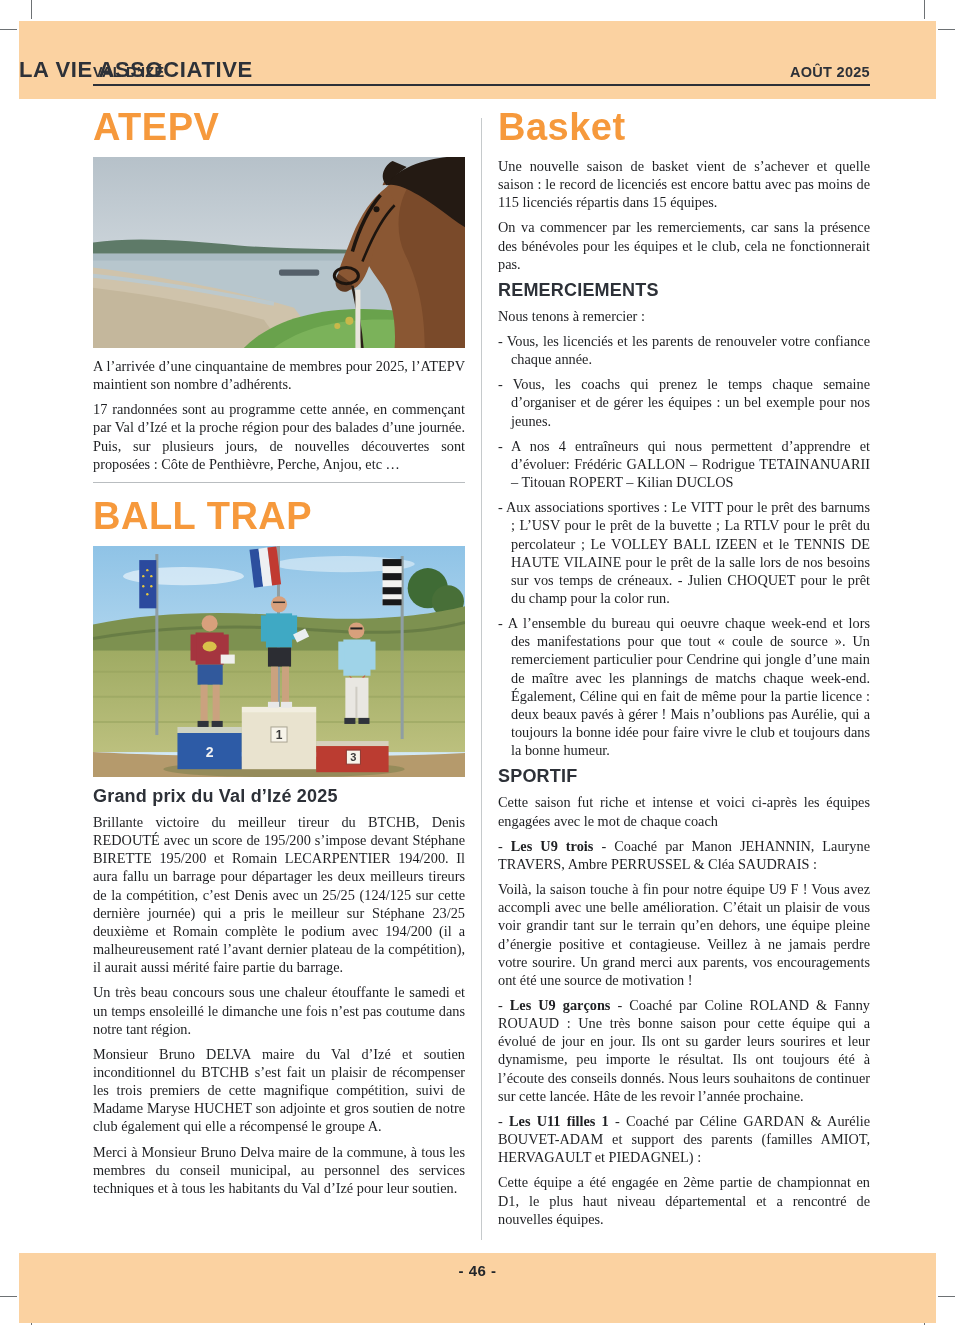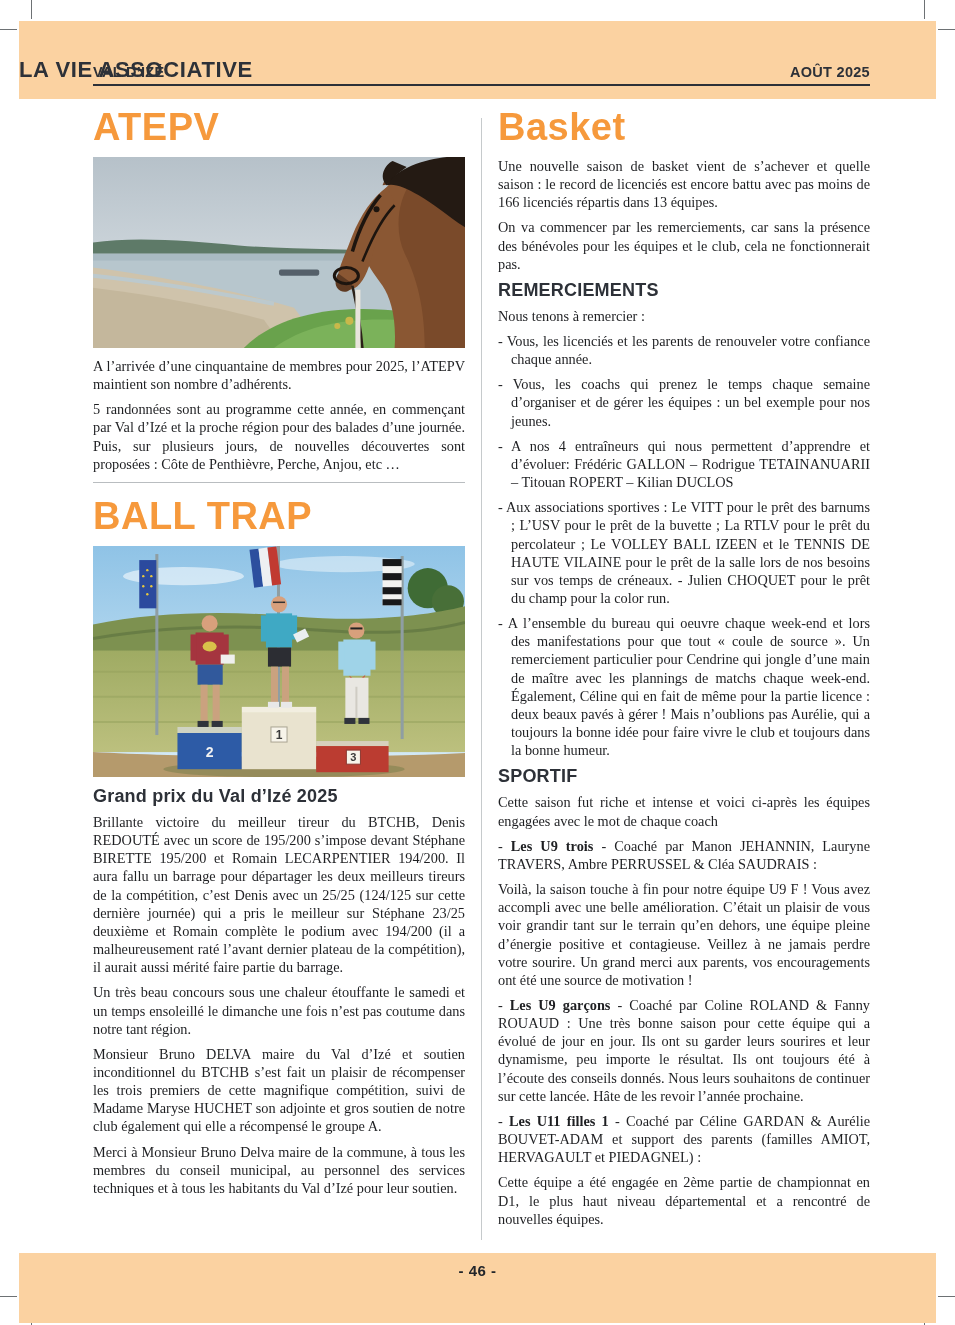--- a/index.html
+++ b/index.html
@@ -90,21 +90,21 @@
       <path d="M292,28 C284,20 290,8 298,4 L312,10 C304,16 296,22 292,28 Z" fill="#241a13"></path>
       <circle cx="282" cy="52" r="3" fill="#1d150f"></circle>
       <path d="M286,38 C274,52 264,74 258,94" stroke="#1d150f" stroke-width="3.5" fill="none"></path>
       <path d="M300,48 C288,60 276,84 268,104" stroke="#1d150f" stroke-width="2.5" fill="none"></path>
       <ellipse cx="252" cy="118" rx="12" ry="8" fill="none" stroke="#1d150f" stroke-width="3"></ellipse>
       <path d="M258,128 C262,146 266,166 268,190" stroke="#2a2017" stroke-width="2.5" fill="none"></path>
       <rect x="261" y="132" width="5" height="58" fill="#e8e4dc"></rect>
     </svg>
 
     <p class="body j">A l’arrivée d’une cinquantaine de membres pour 2025, l’ATEPV maintient son nombre d’adhérents.</p>
-    <p class="body j">5 randonnées sont au programme cette année, en commençant par Val d’Izé et la proche région pour des balades d’une journée. Puis, sur plusieurs jours, de nouvelles découvertes sont proposées : Côte de Penthièvre, Perche, Anjou, etc …</p>
+    <p class="body j">17 randonnées sont au programme cette année, en commençant par Val d’Izé et la proche région pour des balades d’une journée. Puis, sur plusieurs jours, de nouvelles découvertes sont proposées : Côte de Penthièvre, Perche, Anjou, etc …</p>
 
     <div class="sep"></div>
 
     <h1 class="big">BALL TRAP</h1>
 
     <svg class="photo" viewBox="0 0 370 230" xmlns="http://www.w3.org/2000/svg">
       <defs>
         <linearGradient id="skyp" x1="0" y1="0" x2="0" y2="1">
           <stop offset="0" stop-color="#8fc3e6"></stop>
             <stop offset="1" stop-color="#d9edf8"></stop>
@@ -213,21 +213,21 @@
     <p class="body j">Brillante victoire du meilleur tireur du BTCHB, Denis REDOUTÉ avec un score de 195/200 s’impose devant Stéphane BIRETTE 195/200 et Romain LECARPENTIER 194/200. Il aura fallu un barrage pour départager les deux meilleurs tireurs de la compétition, c’est Denis avec un 25/25 (124/125 sur cette dernière journée) qui a pris le meilleur sur Stéphane 23/25 deuxième et Romain complète le podium avec 194/200 (il a malheureusement raté l’avant dernier plateau de la compétition), il aurait aussi mérité faire partie du barrage.</p>
     <p class="body j">Un très beau concours sous une chaleur étouffante le samedi et un temps ensoleillé le dimanche une fois n’est pas coutume dans notre tant région.</p>
     <p class="body j">Monsieur Bruno DELVA maire du Val d’Izé et soutien inconditionnel du BTCHB s’est fait un plaisir de récompenser les trois premiers de cette magnifique compétition, suivi de Madame Maryse HUCHET son adjointe et gros soutien de notre club également qui elle a récompensé le groupe A.</p>
     <p class="body j">Merci à Monsieur Bruno Delva maire de la commune, à tous les membres du conseil municipal, au personnel des services techniques et à tous les habitants du Val d’Izé pour leur soutien.</p>
   </div>
 
   <div class="col col-right">
 
     <h1 class="big">Basket</h1>
 
-    <p class="body j">Une nouvelle saison de basket vient de s’achever et quelle saison : le record de licenciés est encore battu avec pas moins de 166 licenciés répartis dans 13 équipes.</p>
+    <p class="body j">Une nouvelle saison de basket vient de s’achever et quelle saison : le record de licenciés est encore battu avec pas moins de 115 licenciés répartis dans 15 équipes.</p>
     <p class="body j">On va commencer par les remerciements, car sans la présence des bénévoles pour les équipes et le club, cela ne fonctionnerait pas.</p>
 
     <h3 class="sub">REMERCIEMENTS</h3>
     <p class="body">Nous tenons à remercier :</p>
     <p class="body j hang">- Vous, les licenciés et les parents de renouveler votre confiance chaque année.</p>
     <p class="body j hang">- Vous, les coachs qui prenez le temps chaque semaine d’organiser et de gérer les équipes : un bel exemple pour nos jeunes.</p>
     <p class="body j hang">- A nos 4 entraîneurs qui nous permettent d’apprendre et d’évoluer: Frédéric GALLON – Rodrigue TETAINANUARII – Titouan ROPERT – Kilian DUCLOS</p>
     <p class="body j hang">- Aux associations sportives : Le VITT pour le prêt des barnums ; L’USV pour le prêt de la buvette ; La RTLV pour le prêt du percolateur ; Le VOLLEY BALL IZEEN et le TENNIS DE HAUTE VILAINE pour le prêt de la salle lors de nos besoins sur vos temps de créneaux. - Julien CHOQUET pour le prêt du champ pour la color run.</p>
     <p class="body j hang">- A l’ensemble du bureau qui oeuvre chaque week-end et lors des manifestations pour que tout « coule de source ». Un remerciement particulier pour Cendrine qui jongle d’une main de maître avec les plannings de matchs chaque week-end. Également, Céline qui en fait de même pour la partie licence : deux beaux pavés à gérer ! Mais n’oublions pas Aurélie, qui a toujours la bonne idée pour faire vivre le club et toujours dans la bonne humeur.</p>
 

